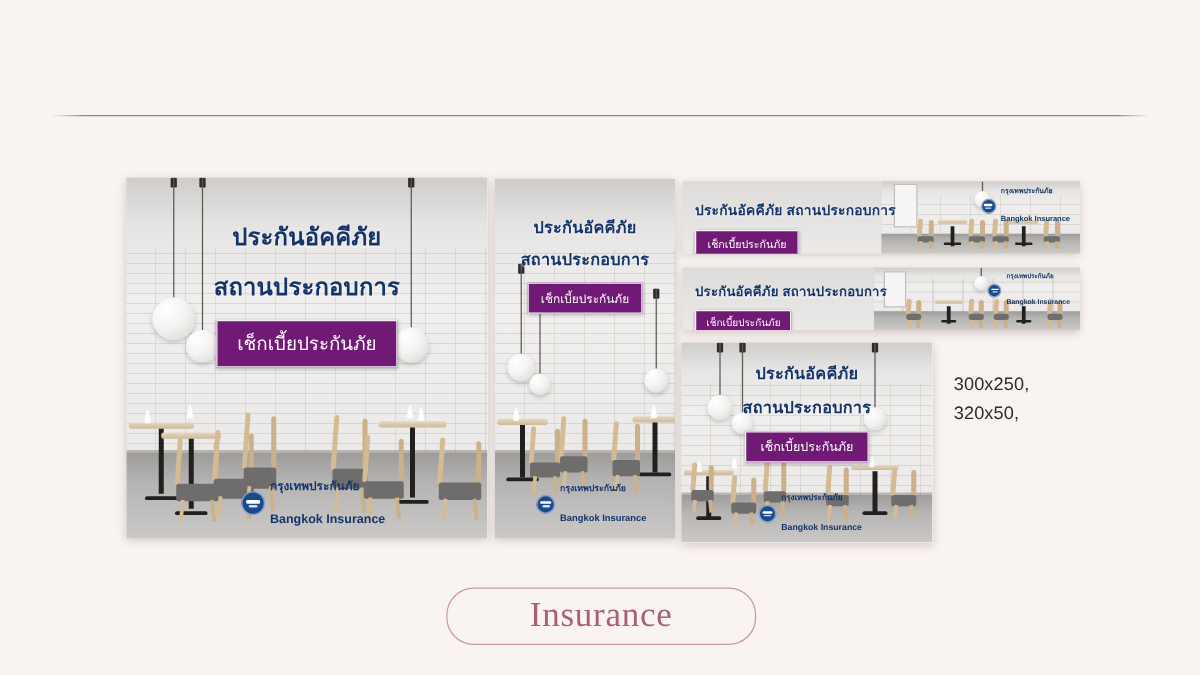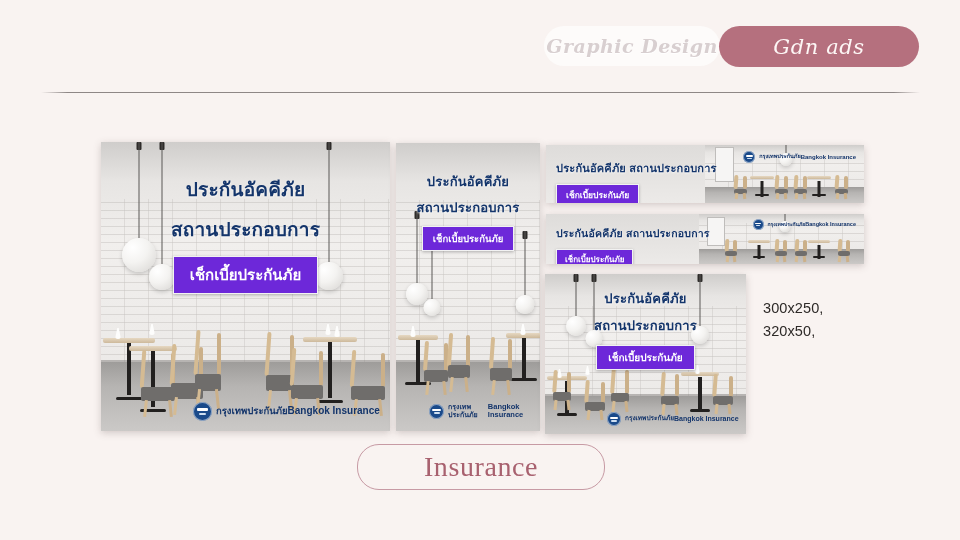--- a/index.html
+++ b/index.html
@@ -81,63 +81,55 @@
     clip-path:polygon(38% 0,62% 0,100% 100%,0 100%);}
 
   
   .adtext{position:absolute;z-index:6;text-align:center;}
   .adtext .l1,.adtext .l2{
     color:#14356b;font-weight:700;font-family:"Liberation Sans",sans-serif;
     letter-spacing:.2px;white-space:nowrap;
     text-shadow:0 1px 2px rgba(255,255,255,.85);
   }
   .cta{
-    display:inline-block;background:#6d28d9;color:#ffffff;
+    display:inline-block;background:#701a75;color:#ffffff;
     border:1px solid #f2f2f2;
-    font-weight:700;white-space:nowrap;
+    font-weight:400;white-space:nowrap;
     box-shadow:0 1px 3px rgba(0,0,0,.28);
   }
   .logo{position:absolute;z-index:6;display:flex;align-items:center;gap:4px;}
   .logo .emblem{border-radius:50%;background:#1a4a8a;position:relative;flex:none;
     box-shadow:inset 0 0 0 1px rgba(255,255,255,.5);}
   .logo .emblem::before{content:"";position:absolute;left:22%;top:34%;width:56%;height:16%;
     background:#ffffff;border-radius:1px;}
   .logo .emblem::after{content:"";position:absolute;left:30%;top:56%;width:40%;height:12%;
     background:#cfe0f2;border-radius:1px;}
-  .logo .txt{display:flex;flex-direction:row;line-height:1.05;}
+  .logo .txt{display:flex;flex-direction:column;line-height:1.05;gap:16px;}
   .logo .th{color:#14356b;font-weight:700;}
   .logo .en{color:#14356b;font-weight:700;}
 
   
   .sizes{position:absolute;left:763px;top:297px;width:190px;}
   .sizes div{color:#2e2a28;font-size:14.5px;line-height:23px;letter-spacing:.1px;}
 
   
   .insurance{
-    position:absolute;left:357px;top:444px;width:246px;height:44px;
+    position:absolute;left:357px;top:470px;width:246px;height:44px;
     border:1.3px solid #c79aa4;border-radius:22px;
     display:flex;align-items:center;justify-content:center;
   }
   .insurance span{
     font-family:"Liberation Serif",serif;font-size:28px;color:#a8616f;letter-spacing:.6px;
   }
 </style>
 </head>
 <body>
 
 <div class="stage">
 
-  <div class="header-pills">
-    <div class="pill-graphic">
-      <span>Graphic Design</span>
-    </div>
-    <div class="pill-gdn">
-      <span>Gdn ads</span>
-    </div>
-  </div>
   <div class="divider"></div>
 
   <div class="ad" style="left:101px;top:142px;width:289px;height:289px;">
     <div class="scene">
       <div class="wall">
           <div class="bricks"></div>
         </div>
       <div class="floorline"></div>
       <div class="floor"></div>
 

